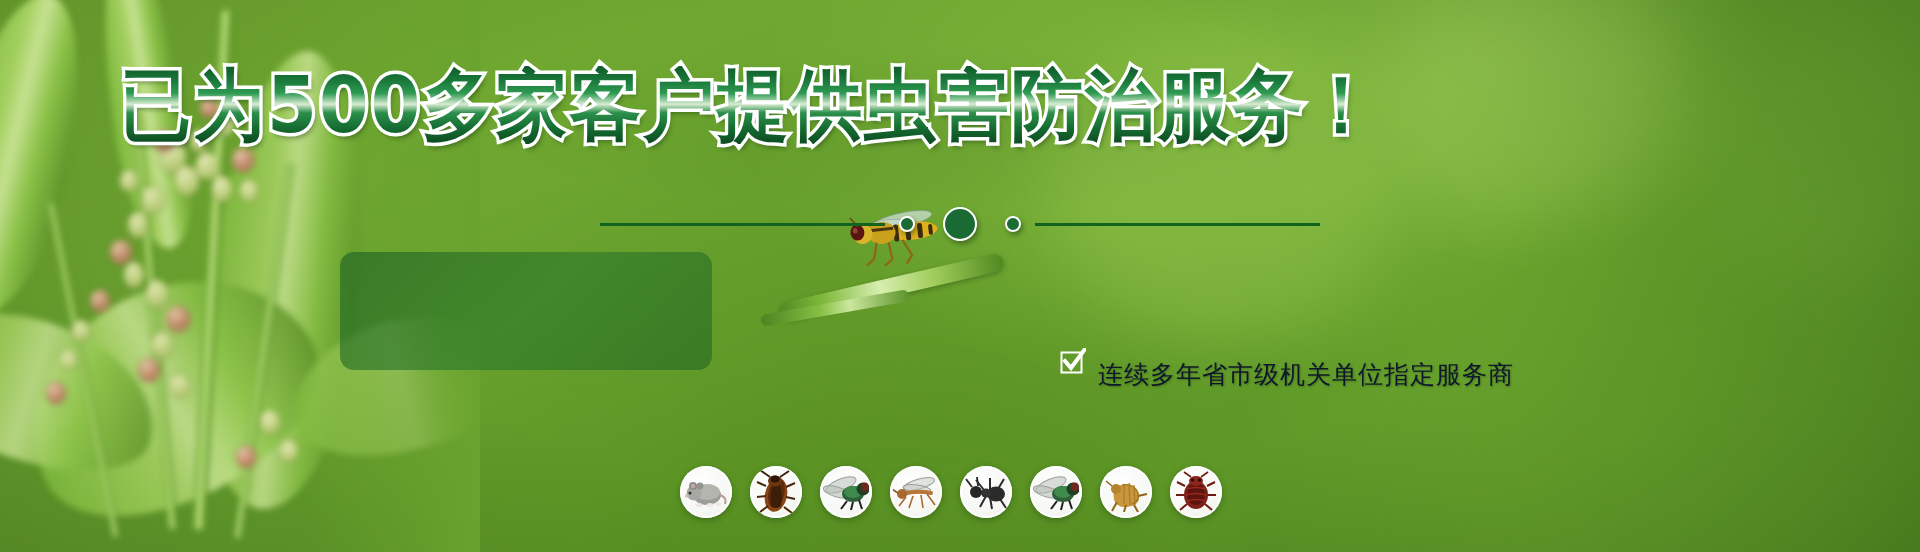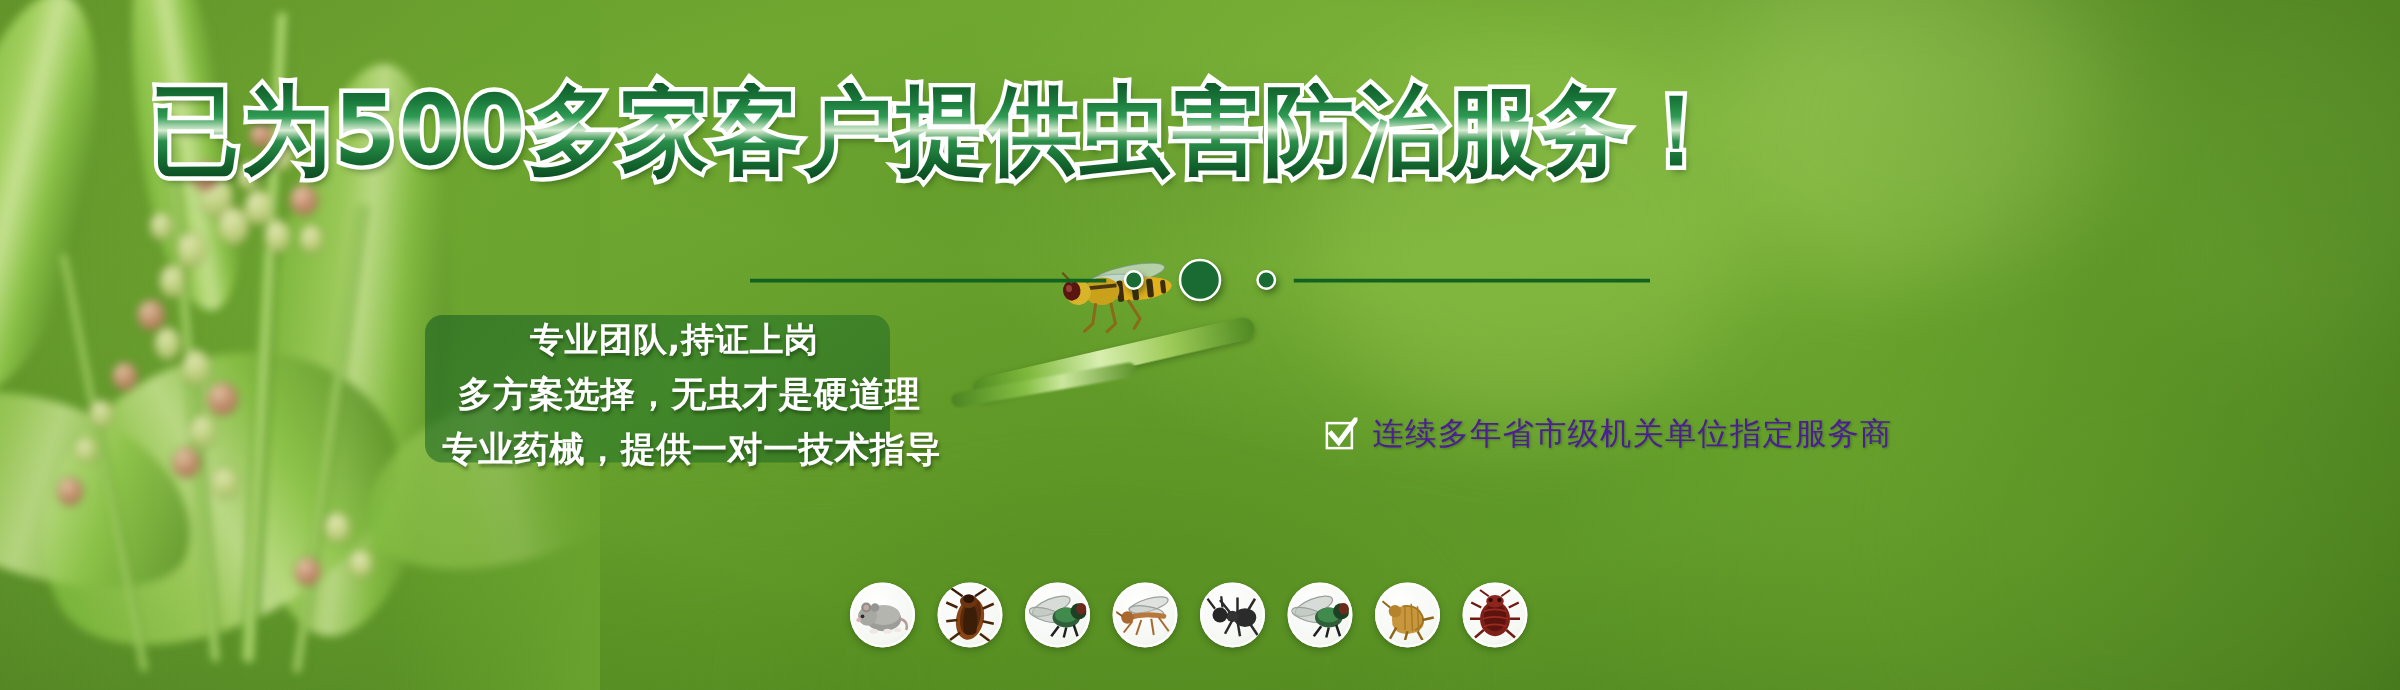--- a/index.html
+++ b/index.html
@@ -168,24 +168,25 @@
     transform:rotate(-10deg);
     filter:blur(.7px);
   }
   .fly{ position:absolute; left:86px; top:8px; width:110px; height:64px; transform:rotate(-6deg); }
 
   
   .bullets{ position:absolute; left:1060px; top:330px; z-index:13; }
   .bullet{ display:flex; align-items:center; margin-bottom:20px; }
   .check-box{ width:26px; height:26px; position:relative; flex:0 0 26px; margin-right:12px; }
   .bullet-text{
-    color:#4c1d95; font-size:25px; font-weight:400; white-space:nowrap;
+    color:#0f172a; font-size:25px; font-weight:400; white-space:nowrap;
     letter-spacing:1px;
     text-shadow:1px 1px 2px rgba(15,45,8,.35);
     font-family:Liberation Serif, serif;
+    margin-top:28px;
   }
 
   
   .pests{
     position:absolute; left:680px; top:466px;
     display:flex; gap:18px; z-index:14;
   }
   .pest{
     width:52px; height:52px; border-radius:50%;
     background:radial-gradient(circle at 40% 32%, #ffffff 0%, #f6f8f4 62%, #e3e9de 100%);
@@ -276,25 +277,20 @@
 
   <div class="divider">
     <span class="div-line left"></span>
     <span class="dot sm"></span>
     <span class="dot lg"></span>
     <span class="dot sm"></span>
     <span class="div-line right"></span>
   </div>
 
   <div class="claims"></div>
-  <div class="claims-lines">
-    <div class="claim c1">专业团队,持证上岗</div>
-    <div class="claim c2">多方案选择，无虫才是硬道理</div>
-    <div class="claim c3">专业药械，提供一对一技术指导</div>
-  </div>
 
   <div class="fly-scene">
     <div class="fly-leaf"></div>
     <div class="fly-leaf2"></div>
     <svg class="fly" viewBox="0 0 110 64">
 
       <ellipse cx="58" cy="16" rx="30" ry="7" fill="rgba(225,235,240,.62)" stroke="rgba(120,140,150,.5)" stroke-width="1" transform="rotate(-6 58 16)"></ellipse>
       <ellipse cx="52" cy="21" rx="26" ry="6" fill="rgba(210,225,232,.5)" stroke="rgba(120,140,150,.4)" stroke-width="1" transform="rotate(6 52 21)"></ellipse>
 
       <ellipse cx="66" cy="28" rx="26" ry="9" fill="#e0b01d"></ellipse>

